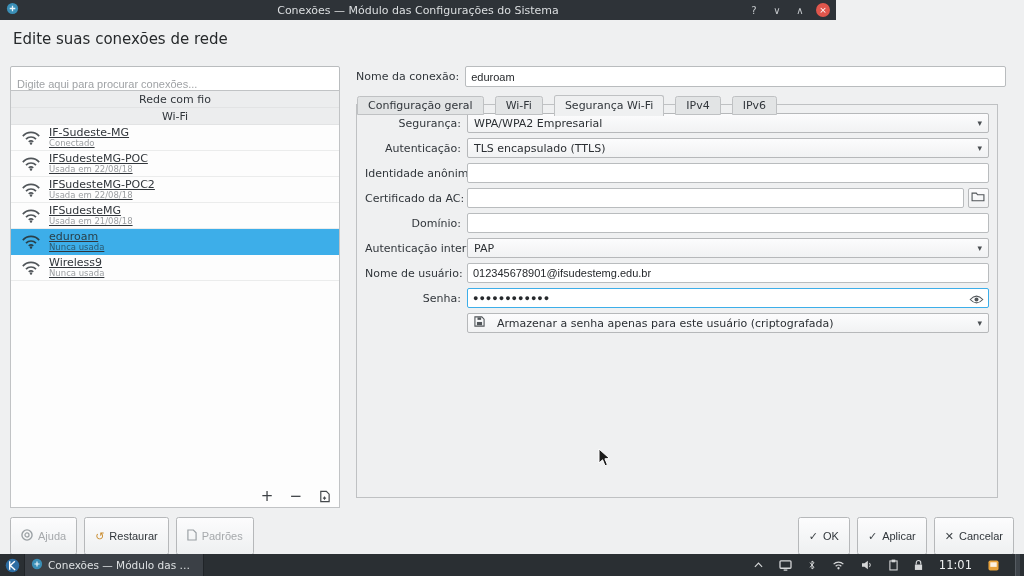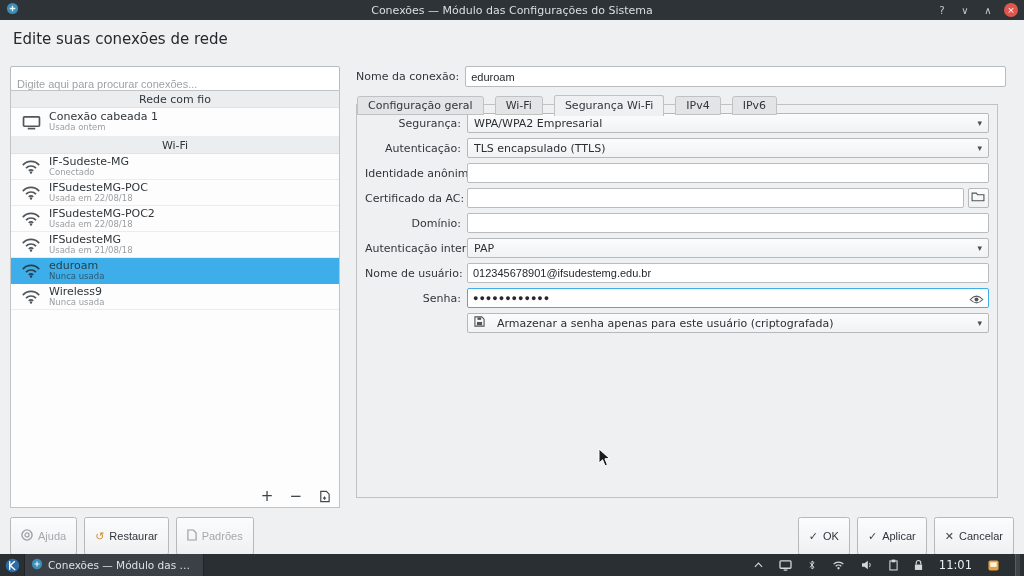--- a/index.html
+++ b/index.html
@@ -1,38 +1,38 @@
 <!DOCTYPE html>
 <html><head>
 <meta charset="utf-8">
 <style>
   * { margin:0; padding:0; box-sizing:border-box; }
   html,body { width:1024px; height:576px; overflow:hidden; }
   body { font-family:"DejaVu Sans", sans-serif; font-size:12px; background:#eff0f1; color:#31363b; position:relative; }
 
   
-  .titlebar { position:absolute; top:0; left:0; width:1024px; height:20px; background:#2e3338; display:flex; align-items:center; padding:0 6px; }
+  .titlebar { position:absolute; top:0; left:0; width:836px; height:20px; background:#2e3338; display:flex; align-items:center; padding:0 6px; }
   .tb-title { position:absolute; left:0; right:0; text-align:center; font-size:11px; color:#dcdfe1; pointer-events:none; }
   .tb-left { display:flex; align-items:center; z-index:2; }
   .tb-right { margin-left:auto; display:flex; align-items:center; gap:9px; z-index:2; }
   .tb-btn { width:14px; height:14px; display:flex; align-items:center; justify-content:center; font-size:10px; color:#c6cacd; cursor:default; }
   .tb-btn.close { background:#e0564c; border-radius:50%; color:#fff; font-size:9px; }
 
   
   .page-title { position:absolute; top:30px; left:13px; font-size:15px; color:#26292b; }
 
   
   .search-wrap { position:absolute; top:66px; left:10px; width:330px; }
   input.search { width:100%; height:36px; border:1px solid #b9bcbe; border-radius:2px; background:#fff; padding:0 6px; font-size:11px; color:#31363b; }
   input::placeholder { color:#9fa2a5; }
   .connlist { position:absolute; top:90px; left:10px; width:330px; height:418px; background:#fdfdfd; border:1px solid #c1c3c5; }
   .section-hdr { height:17px; line-height:17px; text-align:center; font-size:11px; color:#31363b; background:#ecedee; border-bottom:1px solid #e2e3e4; }
   .conn-item { display:flex; align-items:center; padding:1px 6px; border-bottom:1px solid #ebecec; background:#fdfdfd; cursor:default; }
   .conn-item.wired { height:29px; }
-  .conn-item.wifi { height:26px; }
+  .conn-item.wifi { height:26px;text-decoration:underline; }
   .conn-icn { width:28px; display:flex; justify-content:center; align-items:center; }
   .conn-texts { margin-left:4px; line-height:1.1; }
   .conn-name { font-size:11px; color:#31363b; }
   .conn-status { font-size:8.5px; color:#9b9ea1; }
   .conn-item.selected { background:#3daee9; border-bottom-color:#3daee9; }
   .conn-item.selected .conn-name { color:#29404a; }
   .conn-item.selected .conn-status { color:#2b5a72; }
   .list-tools { position:absolute; bottom:4px; right:8px; display:flex; gap:16px; align-items:center; color:#3d4145; }
   .tool-btn { font-size:15px; line-height:14px; cursor:default; display:flex; align-items:center; }
 
@@ -102,32 +102,20 @@
 
 <div class="page-title">Edite suas conexões de rede</div>
 
 <div class="search-wrap">
   <input class="search" type="text" placeholder="Digite aqui para procurar conexões..." style="">
 </div>
 
 <div class="connlist">
   <div class="section-hdr">Rede com fio</div>
 
-  <div class="conn-item wired">
-    <span class="conn-icn">
-      <svg viewBox="0 0 20 16" width="19" height="15">
-          <rect x="1.5" y="2" width="17" height="10" rx="1" fill="none" stroke="#51565a" stroke-width="1.8"></rect>
-          <path d="M6 14.5 h8" stroke="#51565a" stroke-width="1.8"></path>
-        </svg>
-    </span>
-    <div class="conn-texts">
-      <div class="conn-name">Conexão cabeada 1</div>
-      <div class="conn-status">Usada ontem</div>
-    </div>
-  </div>
 
   <div class="section-hdr">Wi-Fi</div>
 
   <div class="conn-item wifi">
     <span class="conn-icn">
       <svg viewBox="0 0 22 16" width="20" height="15">
           <path d="M2 6.5 A12 12 0 0 1 20 6.5" fill="none" stroke="#51565a" stroke-width="1.8"></path>
           <path d="M5.5 9.8 A7.5 7.5 0 0 1 16.5 9.8" fill="none" stroke="#51565a" stroke-width="1.8"></path>
           <path d="M8.5 12.8 A3.8 3.8 0 0 1 13.5 12.8" fill="none" stroke="#51565a" stroke-width="1.8"></path>
           <circle cx="11" cy="14.6" r="1.3" fill="#51565a"></circle>

